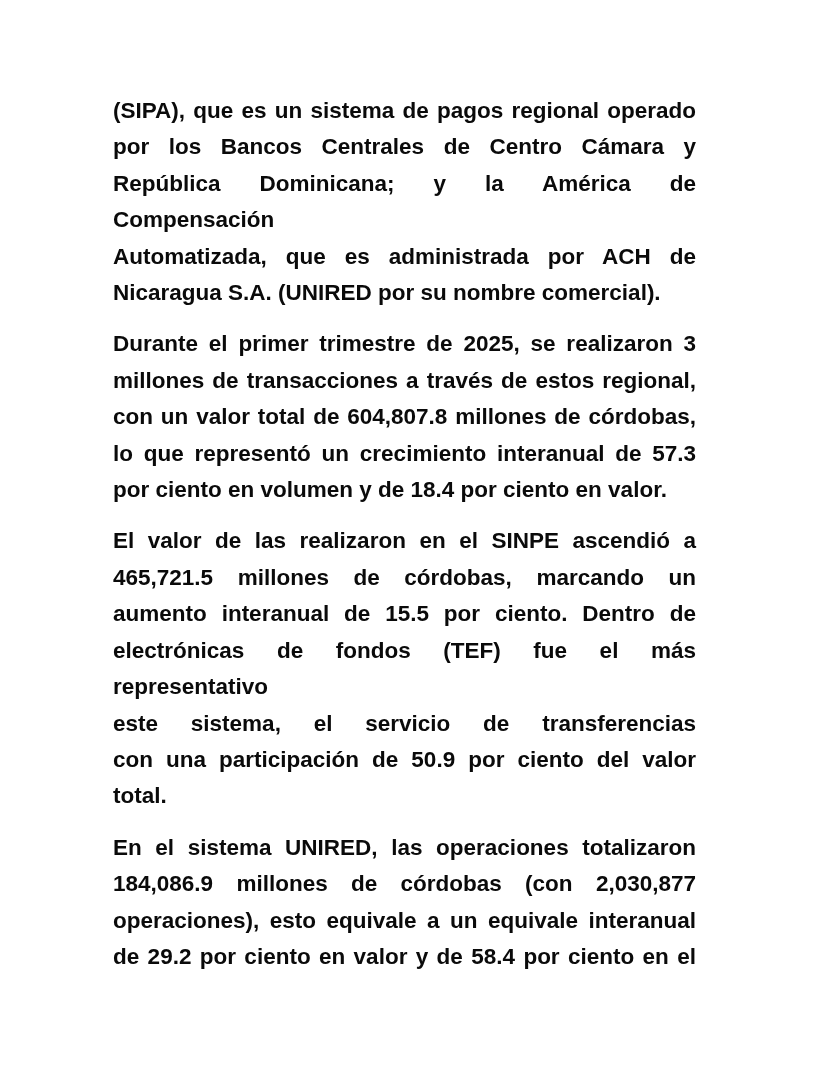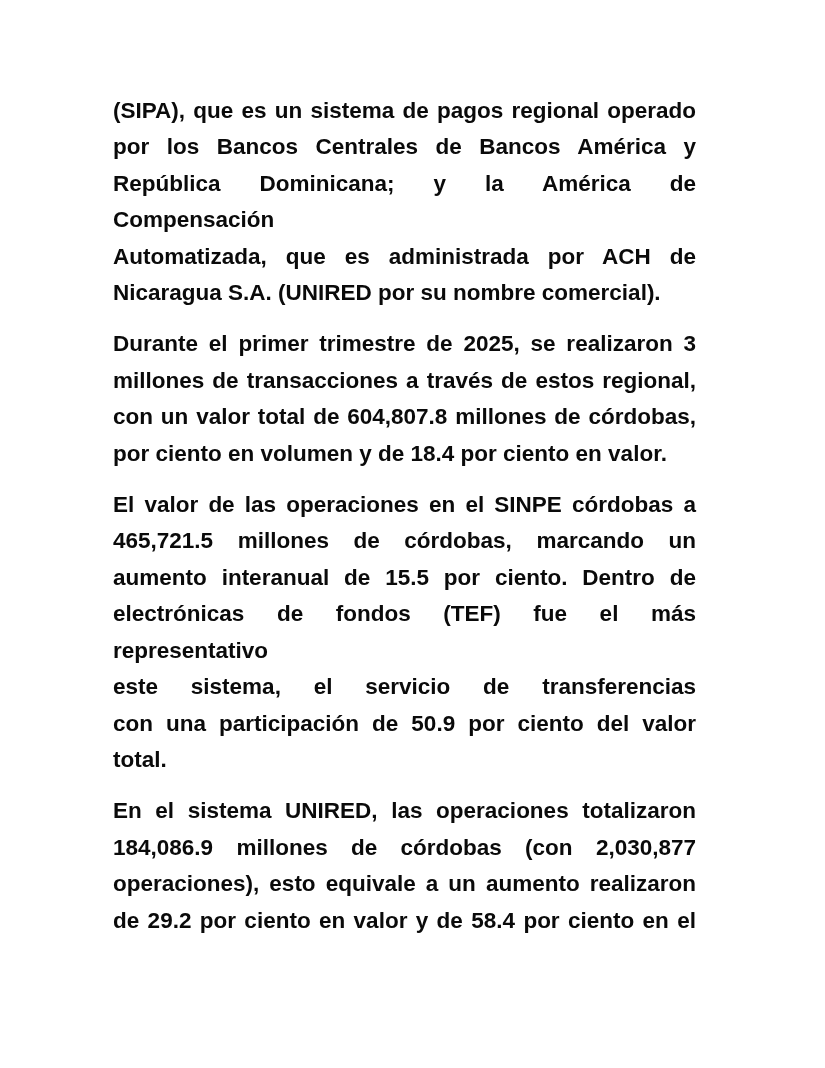--- a/index.html
+++ b/index.html
@@ -37,43 +37,44 @@
     text-align-last: left;
   }
 </style>
 </head>
 <body>
 
 <div class="page">
 
   <div class="paragraph">
     <div class="line">(SIPA), que es un sistema de pagos regional operado</div>
-    <div class="line">por los Bancos Centrales de Bancos América y</div>
+    <div class="line">por los Bancos Centrales de Centro Cámara y</div>
     <div class="line">República Dominicana; y la América de Compensación</div>
     <div class="line">Automatizada, que es administrada por ACH de</div>
     <div class="line last">Nicaragua S.A. (UNIRED por su nombre comercial).</div>
   </div>
 
   <div class="paragraph">
     <div class="line">Durante el primer trimestre de 2025, se realizaron 3</div>
     <div class="line">millones de transacciones a través de estos regional,</div>
     <div class="line">con un valor total de 604,807.8 millones de córdobas,</div>
+    <div class="line">lo que representó un crecimiento interanual de 57.3</div>
     <div class="line last">por ciento en volumen y de 18.4 por ciento en valor.</div>
   </div>
 
   <div class="paragraph">
-    <div class="line">El valor de las operaciones en el SINPE córdobas a</div>
+    <div class="line">El valor de las realizaron en el SINPE ascendió a</div>
     <div class="line">465,721.5 millones de córdobas, marcando un</div>
     <div class="line">aumento interanual de 15.5 por ciento. Dentro de</div>
     <div class="line">electrónicas de fondos (TEF) fue el más representativo</div>
     <div class="line">este sistema, el servicio de transferencias</div>
     <div class="line">con una participación de 50.9 por ciento del valor</div>
     <div class="line last">total.</div>
   </div>
 
   <div class="paragraph">
     <div class="line">En el sistema UNIRED, las operaciones totalizaron</div>
     <div class="line">184,086.9 millones de córdobas (con 2,030,877</div>
-    <div class="line">operaciones), esto equivale a un aumento realizaron</div>
+    <div class="line">operaciones), esto equivale a un equivale interanual</div>
     <div class="line">de 29.2 por ciento en valor y de 58.4 por ciento en el</div>
   </div>
 
 </div>
 
 </body></html>

